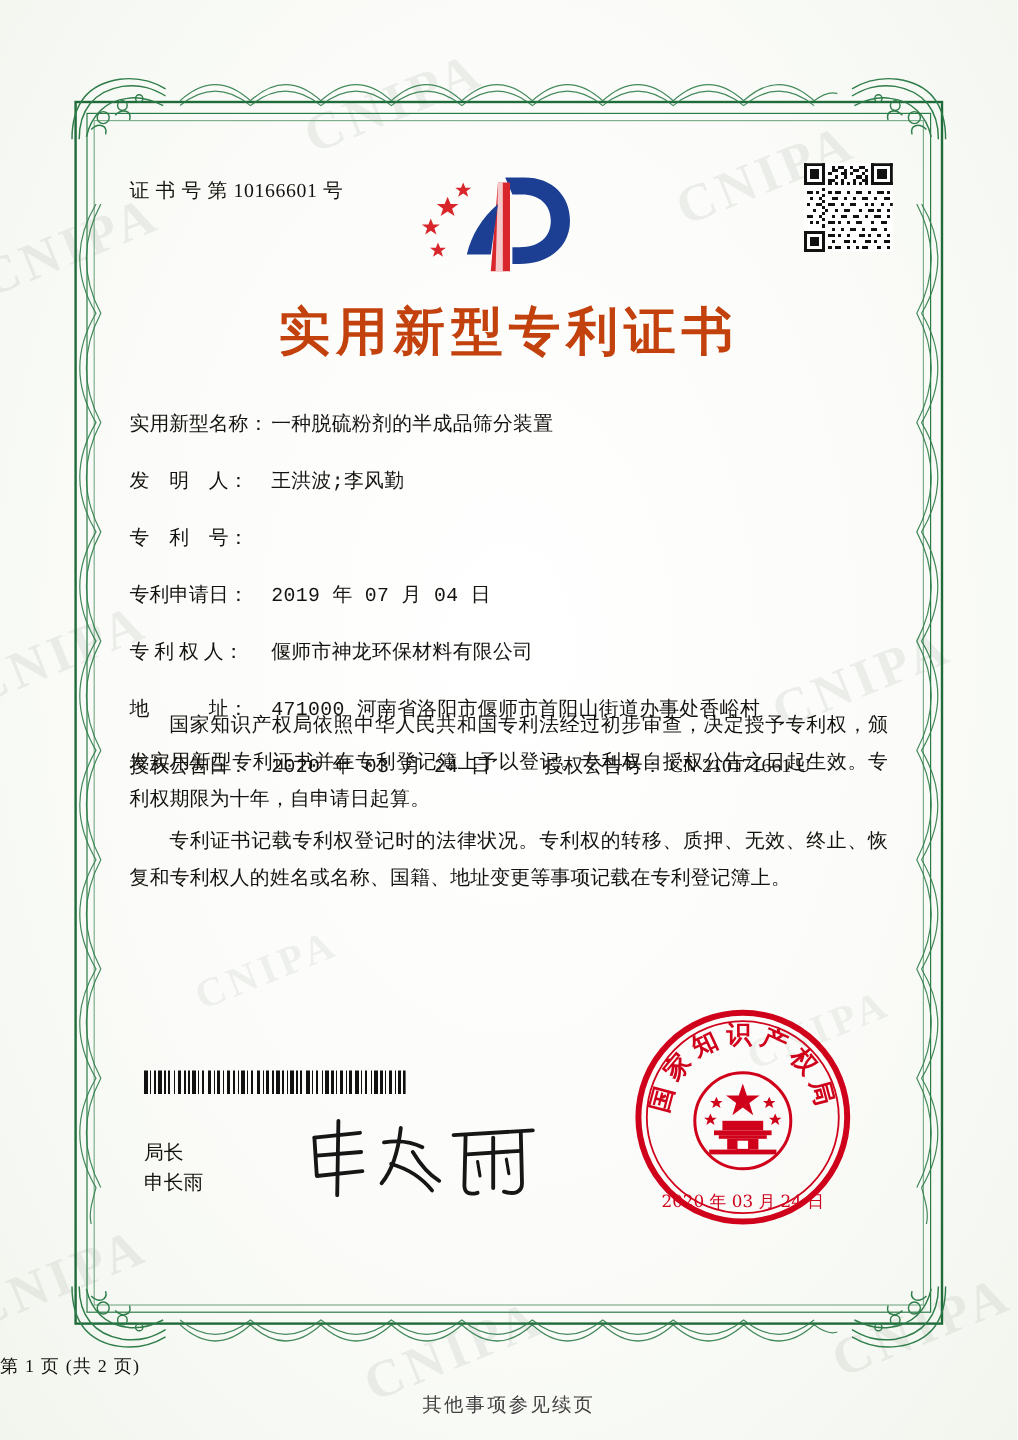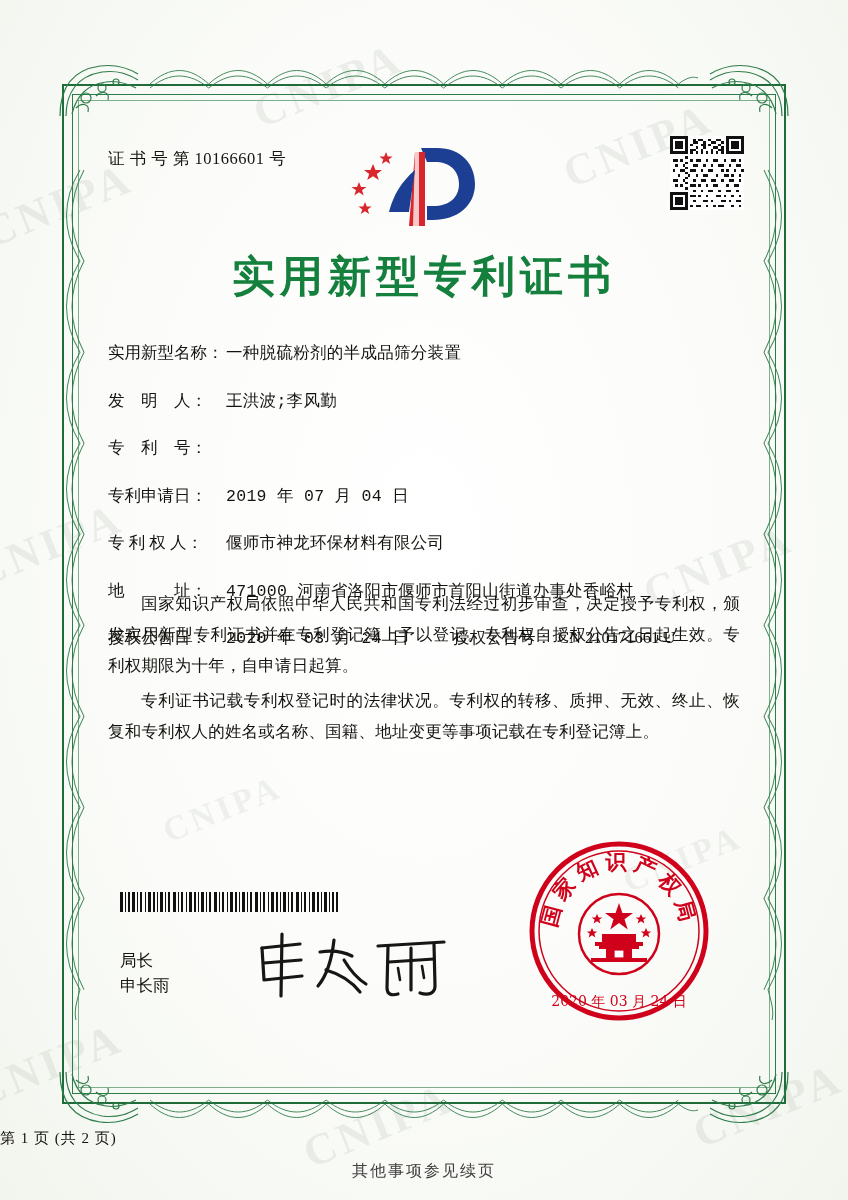--- a/index.html
+++ b/index.html
@@ -127,21 +127,21 @@
   .logo svg { display: block; width: 100%; height: 100%; }
 
   .doc-title {
     position: absolute;
     left: 0; right: 0;
     top: 128px;
     text-align: center;
     font-size: 43px;
     font-weight: bold;
     letter-spacing: 5px;
-    color: #15803d;
+    color: #c2410c;
     font-family: "DejaVu Serif", "Liberation Serif", serif;
   }
 
   .fields {
     position: absolute;
     left: 8px;
     right: 8px;
     top: 222px;
     font-size: 16.5px;
     color: #15130f;

